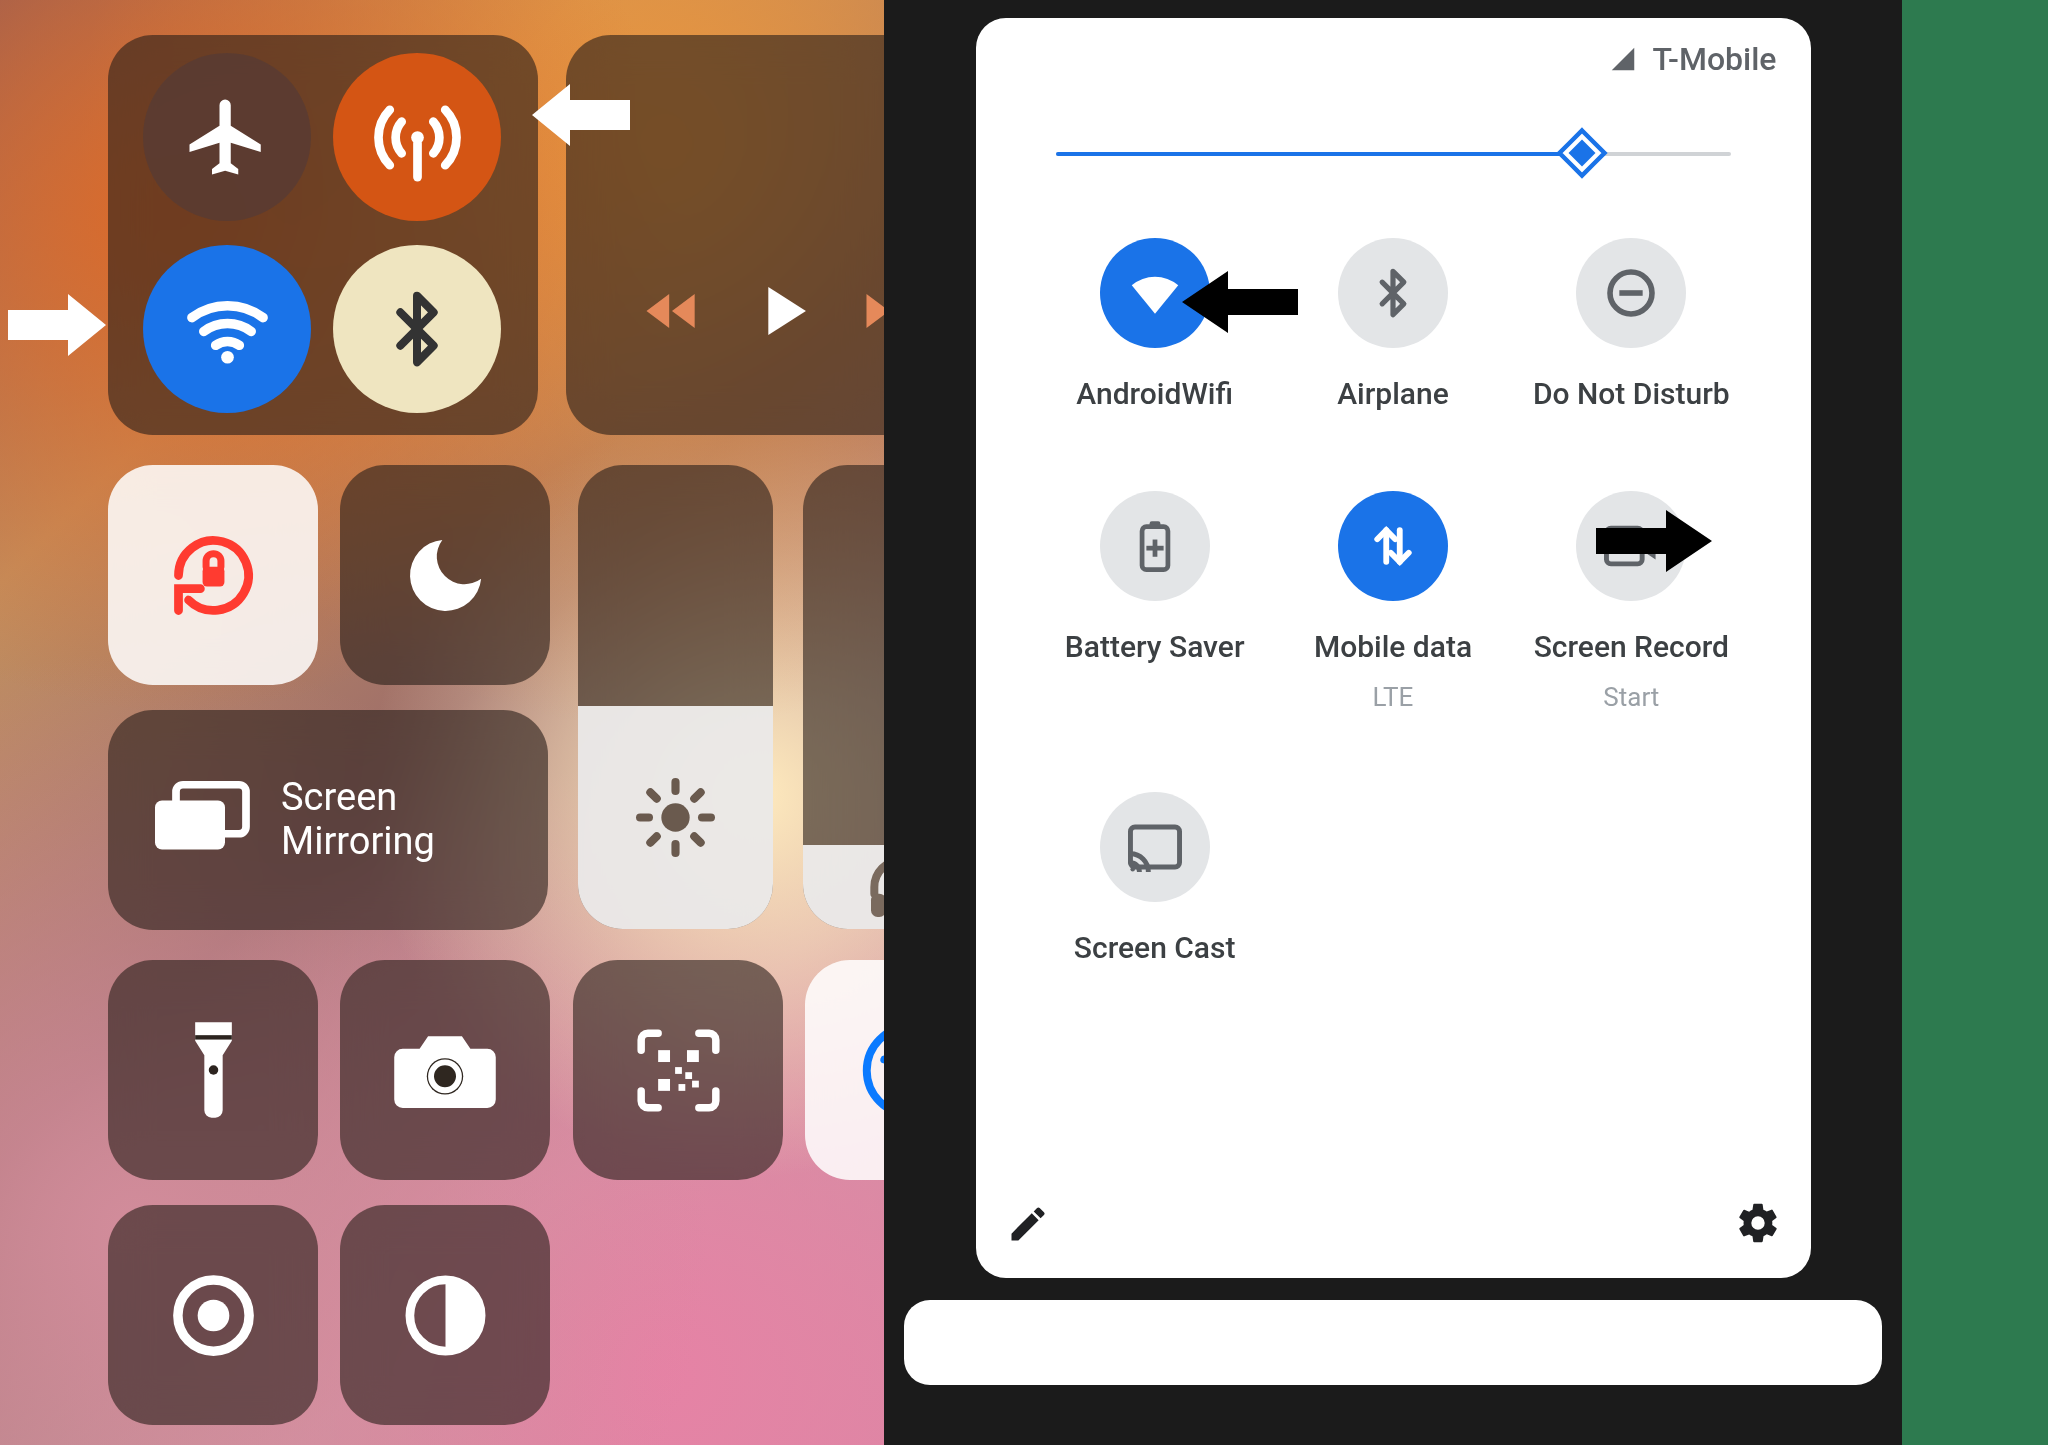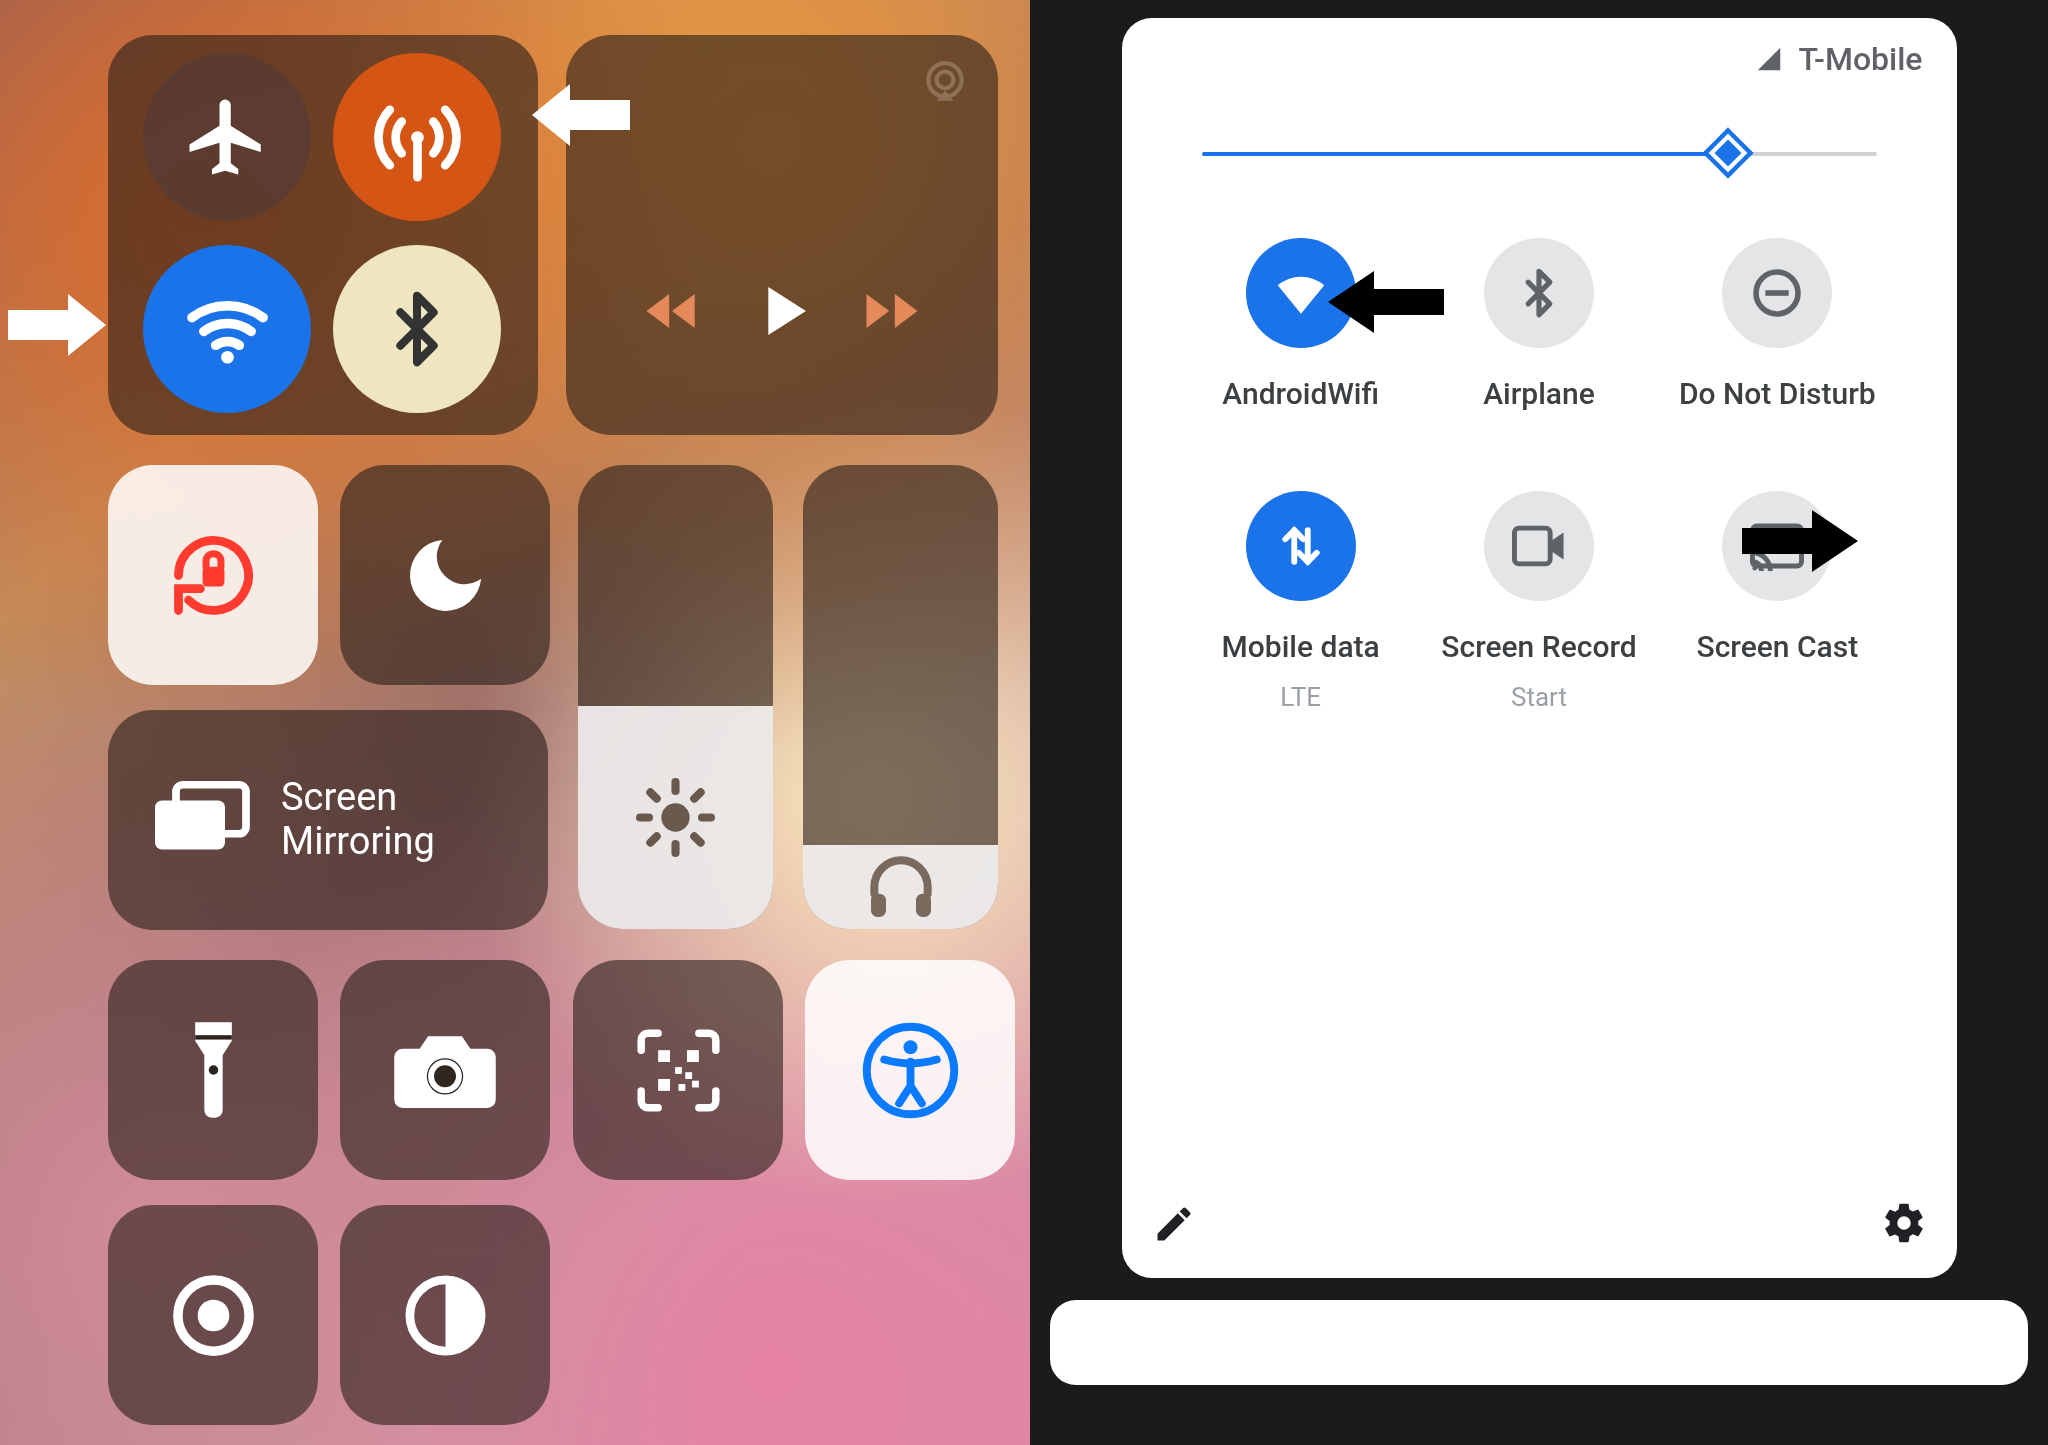--- a/index.html
+++ b/index.html
@@ -5,21 +5,21 @@
   * { box-sizing: border-box; margin: 0; padding: 0; }
   body {
     width: 2048px;
     height: 1445px;
     font-family: -apple-system, BlinkMacSystemFont, "Segoe UI", Roboto, Arial, sans-serif;
     background: #2d7a4f;
     display: flex;
   }
   
   .ios-panel {
-    width: 1030px;
+    width: 884px;
     height: 1445px;
     position: relative;
     background:
       radial-gradient(circle at 20% 15%, rgba(220,105,40,1) 0%, rgba(190,80,45,0.0) 35%),
       radial-gradient(circle at 75% 10%, rgba(235,150,60,1) 0%, rgba(235,150,60,0.0) 40%),
       radial-gradient(circle at 85% 55%, rgba(255,235,190,1) 0%, rgba(255,235,190,0.0) 35%),
       radial-gradient(circle at 15% 85%, rgba(210,140,155,1) 0%, rgba(210,140,155,0.0) 40%),
       radial-gradient(circle at 75% 95%, rgba(230,130,165,1) 0%, rgba(230,130,165,0.0) 40%),
       linear-gradient(135deg, #8d5e5e 0%, #c29060 25%, #9e6e6a 50%, #c89ca2 75%, #d58ba4 100%);
     overflow: hidden;
@@ -379,20 +379,31 @@
         <div class="qs-circle qs-off">
           <svg width="56" height="56" viewBox="0 0 24 24" fill="none" stroke="currentColor" stroke-width="2.4">
               <circle cx="12" cy="12" r="9"></circle>
               <line x1="7" y1="12" x2="17" y2="12"></line>
             </svg>
         </div>
         <div class="qs-label">Do Not Disturb</div>
       </div>
 
 
+      <div class="qs-item">
+        <div class="qs-circle qs-off">
+          <svg width="42" height="56" viewBox="0 0 18 26" fill="none" stroke="currentColor" stroke-width="2.2">
+              <rect x="3" y="4" width="12" height="20" rx="2"></rect>
+              <rect x="6.5" y="1.5" width="5" height="3" rx="1" fill="currentColor" stroke="none"></rect>
+              <line x1="9" y1="10" x2="9" y2="18"></line>
+              <line x1="5" y1="14" x2="13" y2="14"></line>
+            </svg>
+        </div>
+        <div class="qs-label">Battery Saver</div>
+      </div>
 
       <div class="qs-item" style="position:relative;">
         <div class="qs-circle qs-on">
           <svg width="54" height="54" viewBox="0 0 24 24" fill="none" stroke="currentColor" stroke-width="2.6" stroke-linecap="round">
               <line x1="9" y1="19" x2="9" y2="5"></line>
               <polyline points="5 9 9 5 13 9"></polyline>
               <line x1="15" y1="5" x2="15" y2="19"></line>
               <polyline points="11 15 15 19 19 15"></polyline>
             </svg>
         </div>

